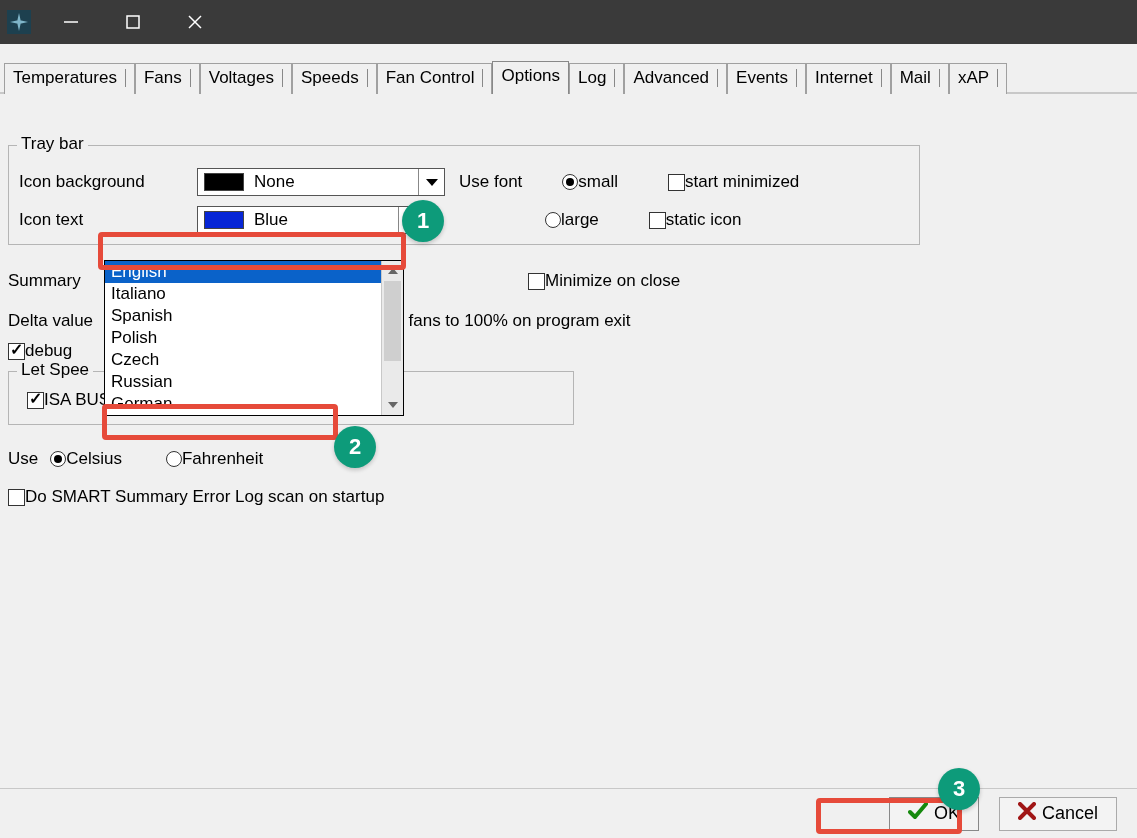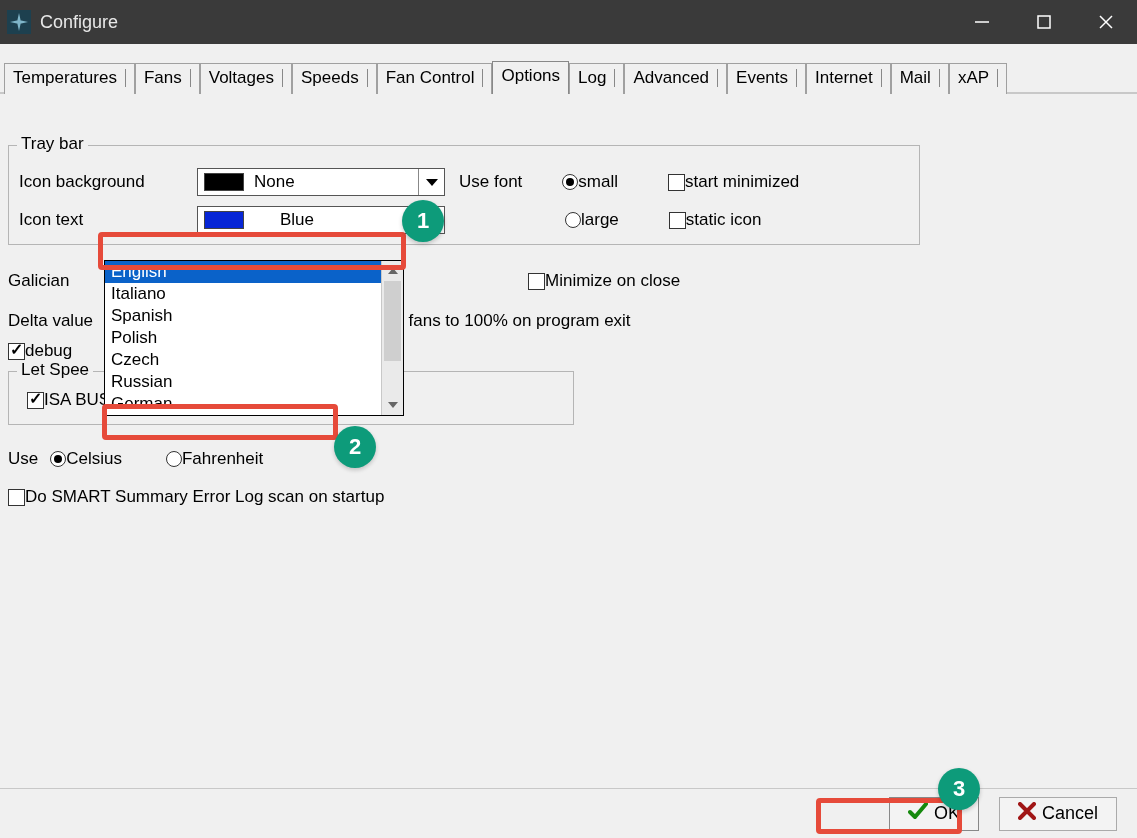--- a/index.html
+++ b/index.html
@@ -212,21 +212,20 @@
 </head>
 <body>
 
 <div class="titlebar">
   <span class="app-icon">
     <svg width="24" height="24" viewBox="0 0 24 24">
         <rect x="0" y="0" width="24" height="24" fill="#1d404f"></rect>
         <path d="M12 3 L14 12 L12 21 L10 12 Z M3 12 L12 10 L21 12 L12 14 Z" fill="#7fb5c9"></path>
       </svg>
   </span>
-  <span class="title">Configure</span>
   <div class="win-controls">
     <div class="win-btn">
         <svg width="14" height="14">
           <line x1="0" y1="7" x2="14" y2="7" stroke-width="1.5"></line>
         </svg>
       </div>
     <div class="win-btn">
         <svg width="14" height="14">
           <rect x="1" y="1" width="12" height="12" fill="none" stroke-width="1.5"></rect>
         </svg>
@@ -310,42 +309,42 @@
           <span>small</span>
         </span>
       <span style="width:50px;"></span>
       <span class="chk">
           <span class="c-box"></span>
           <span>start minimized</span>
         </span>
     </div>
     <div class="row">
       <span class="lbl" style="width:178px;">Icon text</span>
-      <div class="combo" style="width:248px;gap:26px;">
+      <div class="combo" style="width:228px;">
         <span class="swatch" style="background:#0726d6"></span>
         <span class="combo-text">Blue</span>
         <span class="dd-btn">
             <span class="tri"></span>
           </span>
       </div>
       <span style="width:120px;"></span>
       <span class="radio">
           <span class="r-dot"></span>
           <span>large</span>
         </span>
       <span style="width:50px;"></span>
       <span class="chk">
           <span class="c-box"></span>
           <span>static icon</span>
         </span>
     </div>
   </div>
 
   <div class="row" style="margin-top:22px;">
-    <span class="lbl" style="width:96px;">Galician</span>
+    <span class="lbl" style="width:96px;">Summary</span>
     <div class="combo" style="width:290px;">
       <span class="combo-text" style="padding-left:6px;">English</span>
       <span class="dd-btn">
           <span class="tri"></span>
         </span>
     </div>
     <span style="width:134px;"></span>
     <span class="chk">
         <span class="c-box"></span>
         <span>Minimize on close</span>

